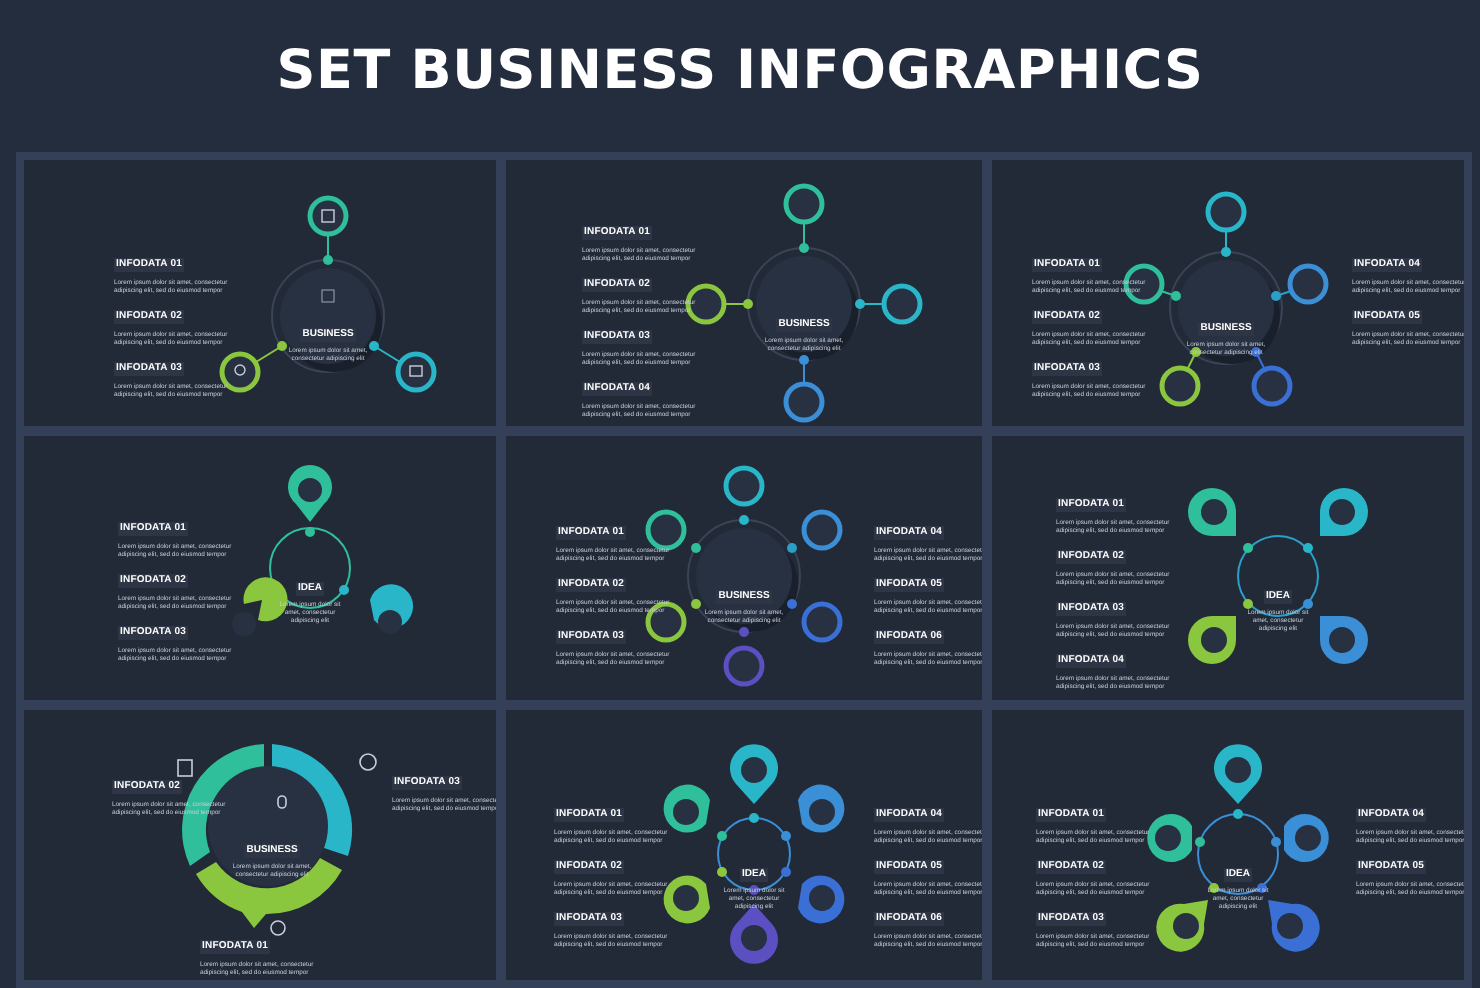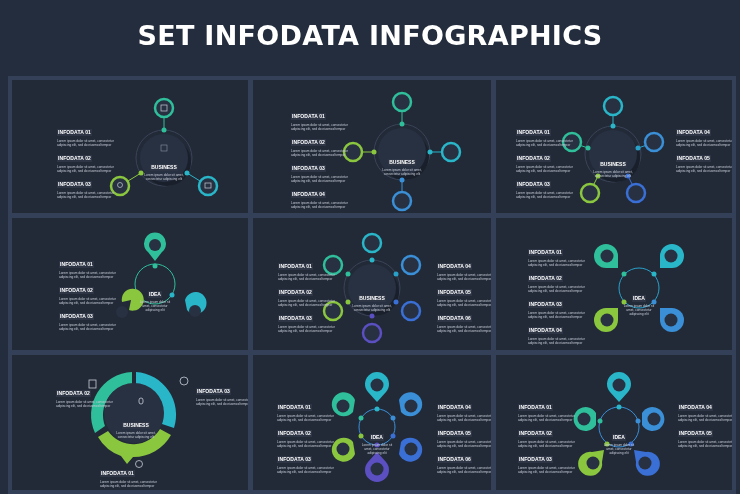--- a/index.html
+++ b/index.html
@@ -13,21 +13,21 @@
   .info { position: absolute; width: 62px; }
   .info .h { display: inline-block; font-size: 5px; font-weight: bold; color: #ffffff; background: #2e3646; padding: 0 1px; letter-spacing: 0.1px; line-height: 7px; }
   .info .b { font-size: 3.2px; color: #c9ced8; line-height: 4.2px; margin-top: 1px; }
   .center-label { position: absolute; text-align: center; }
   .center-label .h { font-size: 5px; font-weight: bold; color: #ffffff; background: #2e3646; display: inline-block; padding: 0 1px; line-height: 7px; }
   .center-label .b { font-size: 3.2px; color: #c9ced8; line-height: 4.2px; }
 </style>
 </head>
 <body>
 
-<div class="title">SET INFODATA INFOGRAPHICS</div>
+<div class="title">SET BUSINESS INFOGRAPHICS</div>
 
 <div class="frame">
 
   <div class="panel" style="left:4px;top:4px;width:236px;height:133px;">
     <svg viewBox="0 0 236 133">
       <circle cx="152" cy="78" r="28" fill="none" stroke="#3a4457" stroke-width="1"></circle>
       <circle cx="155" cy="82" r="24" fill="#1a202b"></circle>
       <circle cx="152" cy="78" r="24" fill="#283142"></circle>
       <line x1="152" y1="38" x2="152" y2="50" stroke="#2fbf9a" stroke-width="1"></line>
       <line x1="129" y1="93" x2="116" y2="101" stroke="#8bc63f" stroke-width="1"></line>

